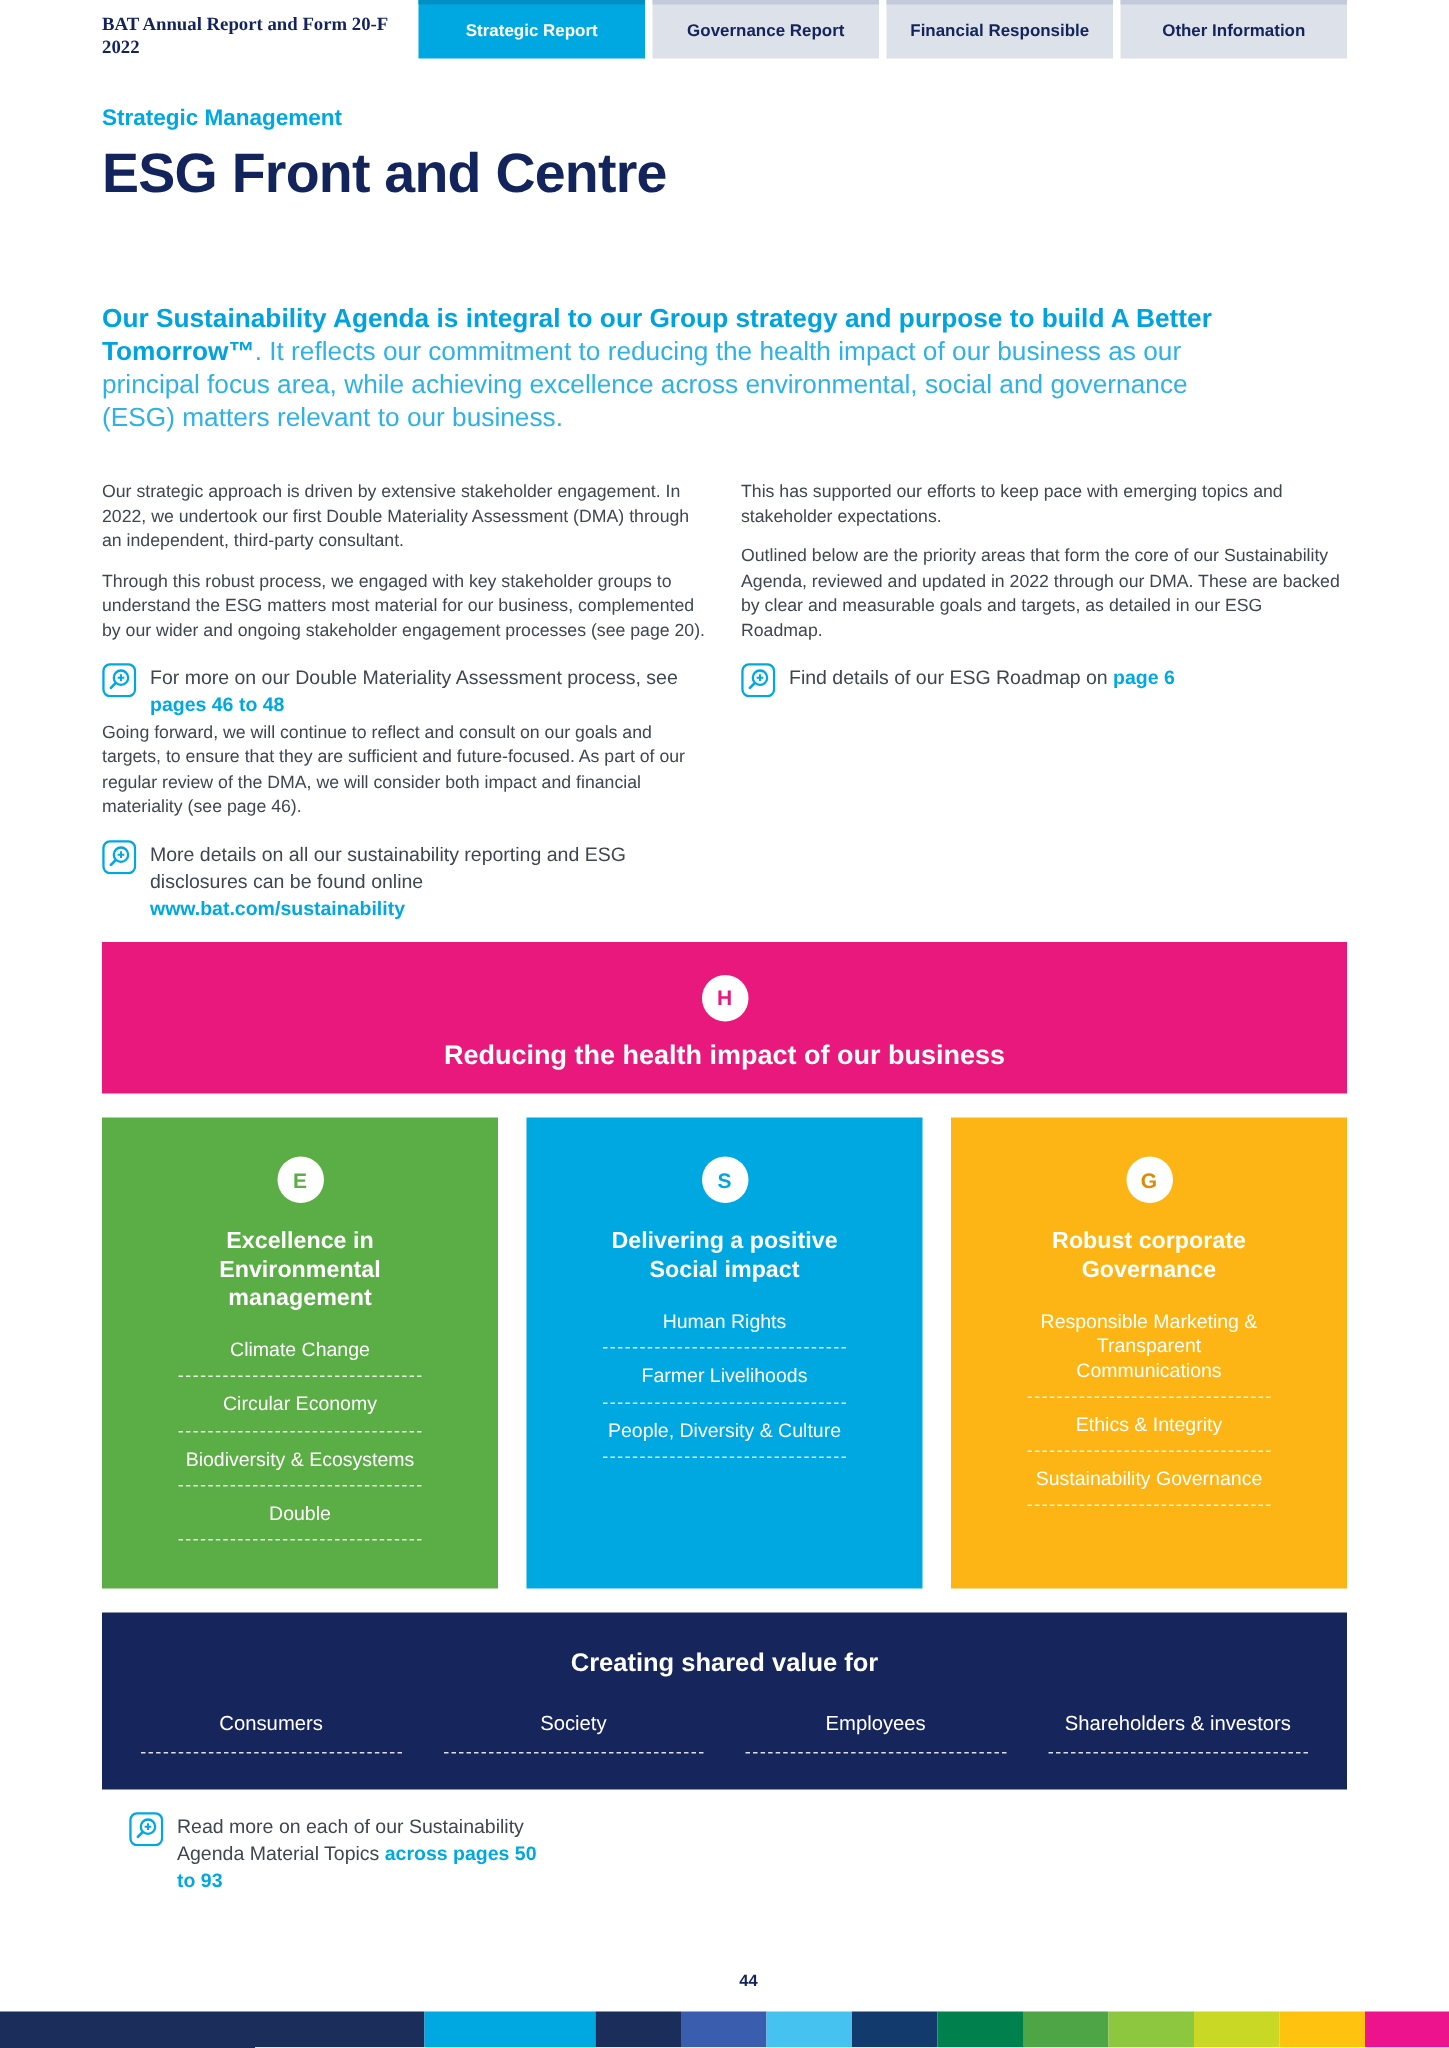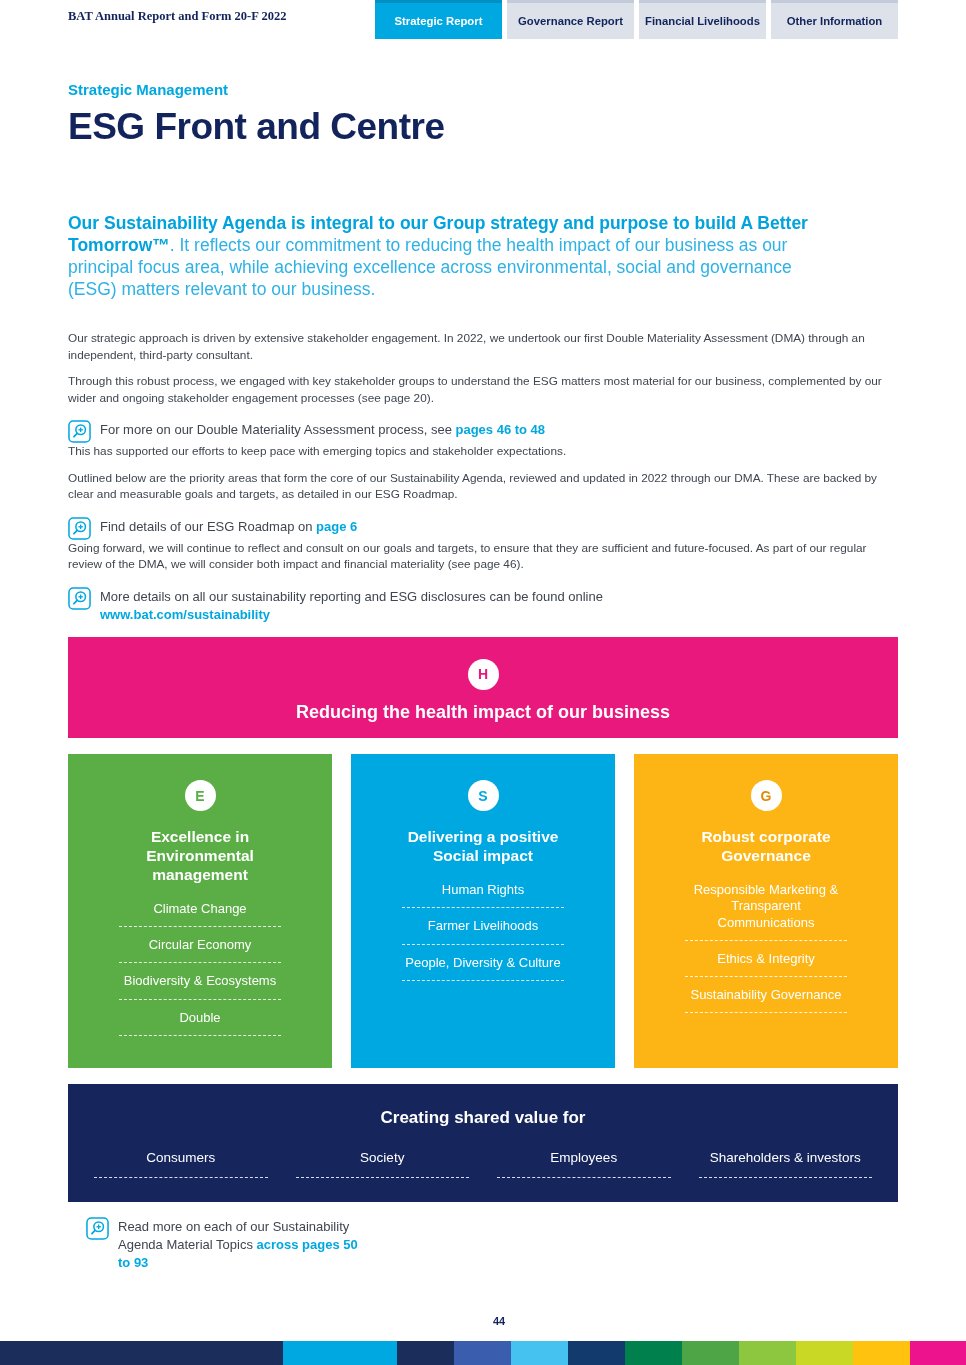--- a/index.html
+++ b/index.html
@@ -24,21 +24,21 @@
   }
   .doc-title {
     padding-top: 9px;
     font-size: 12.5px;
     font-weight: bold;
     color: #13245c;
     font-family: Liberation Serif, serif;
   }
   .tabs { display: flex; gap: 5px; }
   .tab {
-    width: 127px;
+    width: 151px;
     height: 39px;
     background: #dde1e9;
     border-top: 3px solid #c3cbdb;
     color: #13245c;
     font-size: 11.3px;
     font-weight: bold;
     display: flex;
     align-items: center;
     justify-content: center;
     text-align: center;
@@ -47,21 +47,21 @@
   .tab.active {
     background: #00a8e1;
     border-top-color: #0090c4;
     color: #ffffff;
   }
 
   
   .content { padding: 0 68px; }
 
   .eyebrow {
-    margin-top: 42px;
+    margin-top: 31px;
     font-size: 15px;
     font-weight: bold;
     color: #00a8e1;
   }
   .title {
     margin-top: 8px;
     font-size: 37px;
     font-weight: 800;
     letter-spacing: -0.5px;
     color: #13245c;
@@ -72,22 +72,22 @@
     max-width: 772px;
     font-size: 17.5px;
     line-height: 1.26;
     color: #2eb2e6;
   }
   .intro strong { color: #00a3dd; font-weight: bold; }
 
   .cols {
     margin-top: 30px;
     display: grid;
-    grid-template-columns: 1fr;
-    column-gap: 5px;
+    grid-template-columns: 1fr 1fr;
+    column-gap: 22px;
   }
   .col p {
     font-size: 11.8px;
     line-height: 1.4;
     color: #3f4650;
     margin-bottom: 10px;
   }
   .note {
     display: flex;
     gap: 9px;
@@ -241,21 +241,21 @@
 </head>
 <body>
 
 <div class="page">
 
   <header class="top">
     <div class="doc-title">BAT Annual Report and Form 20-F 2022</div>
     <nav class="tabs">
       <div class="tab active">Strategic Report</div>
       <div class="tab">Governance Report</div>
-      <div class="tab">Financial Livelihoods</div>
+      <div class="tab">Financial Responsible</div>
       <div class="tab">Other Information</div>
     </nav>
   </header>
 
   <main class="content">
 
     <div class="eyebrow">Strategic Management</div>
     <h1 class="title">ESG Front and Centre</h1>
 
     <p class="intro"><strong>Our Sustainability Agenda is integral to our Group strategy and purpose to build A Better Tomorrow™</strong><span>. It reflects our commitment to reducing the health impact of our business as our principal focus area, while achieving excellence across environmental, social and governance (ESG) matters relevant to our business.</span></p>

